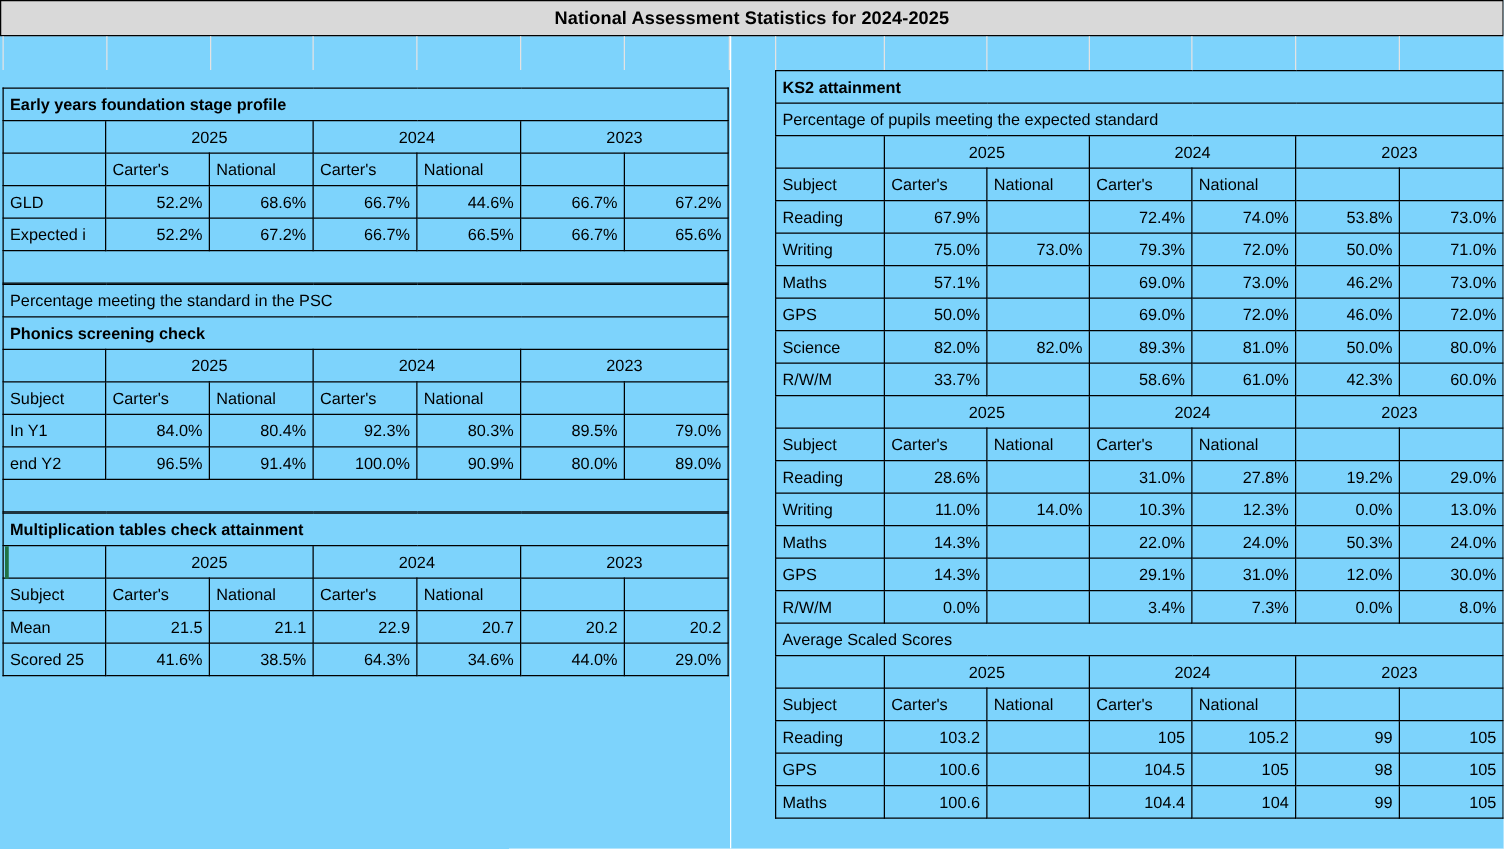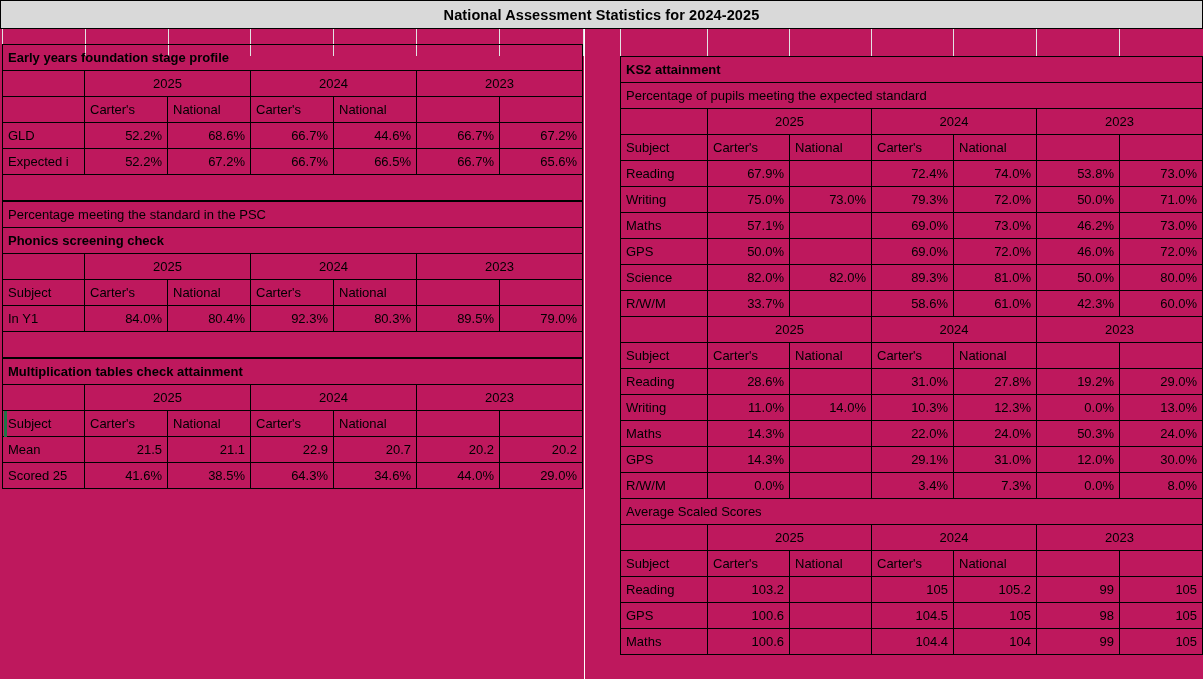--- a/index.html
+++ b/index.html
@@ -6,21 +6,21 @@
   html, body {
     margin: 0; padding: 0;
     background: #ffffff;
     font-family: "Liberation Sans", sans-serif;
   }
   #page {
     position: relative;
     width: 1203px;
     height: 679px;
     overflow: hidden;
-    background: #be185d;
+    background: #7dd3fc;
     padding-left: 11px;
   }
 
   
   .title-bar {
     position: absolute;
     left: 0; top: 0;
     width: 1203px; height: 29px;
     background: #d9d9d9;
     border: 1px solid #000000;
@@ -70,21 +70,21 @@
   td.hdr-section {
     font-weight: bold;
     text-align: left;
   }
   td.sub-section { text-align: left; }
   .spacer-row td { border: none; height: 22px; }
 
   
   .block { position: absolute; }
 
-  #left-col  { left: 2px;  top: 44px; width: 580px; }
+  #left-col  { left: 2px;  top: 70px; width: 580px; }
   #right-col { left: 620px; top: 56px; width: 582px; }
 
   #left-col table.grid  { width: 580px; }
   #right-col table.grid { width: 582px; }
 
   
   .v-divider {
     position: absolute;
     left: 584px; top: 29px;
     width: 1px; height: 650px;
@@ -217,20 +217,29 @@
       </tr>
       <tr>
         <td class="lbl">In Y1</td>
         <td class="num">84.0%</td>
         <td class="num">80.4%</td>
         <td class="num">92.3%</td>
         <td class="num">80.3%</td>
         <td class="num">89.5%</td>
         <td class="num">79.0%</td>
       </tr>
+      <tr>
+        <td class="lbl">end Y2</td>
+        <td class="num">96.5%</td>
+        <td class="num">91.4%</td>
+        <td class="num">100.0%</td>
+        <td class="num">90.9%</td>
+        <td class="num">80.0%</td>
+        <td class="num">89.0%</td>
+      </tr>
       <tr class="spacer-row">
             <td colspan="7" class="nb"></td>
           </tr>
     </tbody>
       </table>
 
     <table class="grid">
       <colgroup>
         <col style="width:82px">
           <col style="width:83px">

